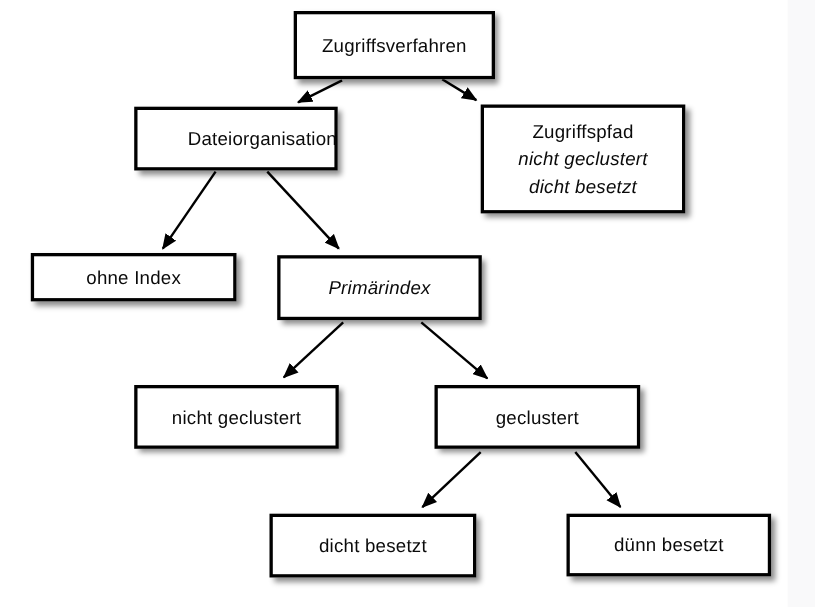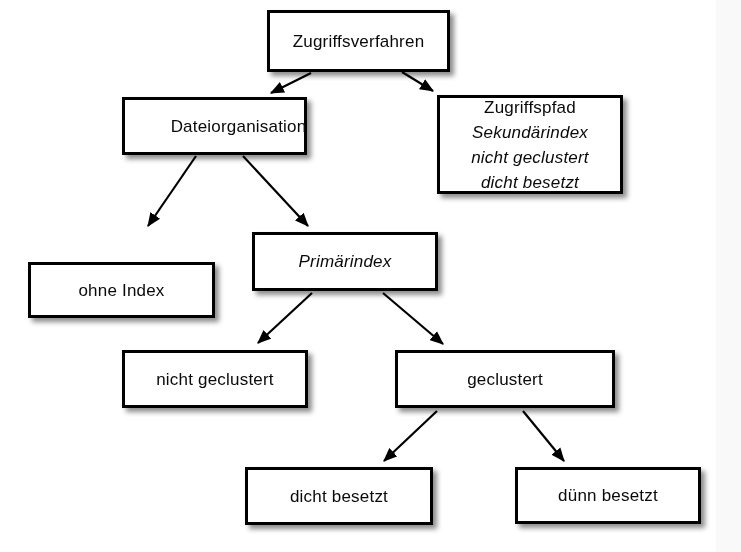--- a/index.html
+++ b/index.html
@@ -38,24 +38,24 @@
     font-size: 17px;
     color: #0a0a0a;
     text-align: left;
     line-height: 25px;
     letter-spacing: 0.2px;
   }
   .node .italic { font-style: italic; }
   #node-root            { left: 267px; top: 10px;  width: 183px; height: 62px; }
   #node-dateiorg        { left: 122px; top: 97px;  width: 185px; height: 58px; padding-left: 48px; }
   #node-zugriffspfad    { left: 437px; top: 95px;  width: 186px; height: 99px; }
-  #node-ohne-index      { left: 28px;  top: 230px; width: 187px; height: 56px; margin-top: 32px; }
+  #node-ohne-index      { left: 28px;  top: 230px; width: 187px; height: 44px; }
   #node-primaerindex    { left: 252px; top: 232px; width: 186px; height: 59px; font-style: italic; }
   #node-nicht-gecl      { left: 122px; top: 350px; width: 186px; height: 58px; }
-  #node-geclustert      { left: 395px; top: 350px; width: 220px; height: 58px; }
+  #node-geclustert      { left: 395px; top: 350px; width: 187px; height: 58px; }
   #node-dicht-besetzt   { left: 245px; top: 467px; width: 188px; height: 58px; }
   #node-duenn-besetzt   { left: 515px; top: 467px; width: 186px; height: 57px; }
 </style>
 </head>
 <body>
 
 <div class="canvas">
 
   <div class="side-strip"></div>
 
@@ -78,21 +78,20 @@
   <div class="node" id="node-root">
     <span>Zugriffsverfahren</span>
   </div>
 
   <div class="node" id="node-dateiorg">
     <span>Dateiorganisation</span>
   </div>
 
   <div class="node" id="node-zugriffspfad">
     <span>Zugriffspfad</span>
-    <span class="italic">Sekundärindex</span>
     <span class="italic">nicht geclustert</span>
     <span class="italic">dicht besetzt</span>
   </div>
 
   <div class="node" id="node-ohne-index">
     <span>ohne Index</span>
   </div>
 
   <div class="node" id="node-primaerindex">
     <span>Primärindex</span>

